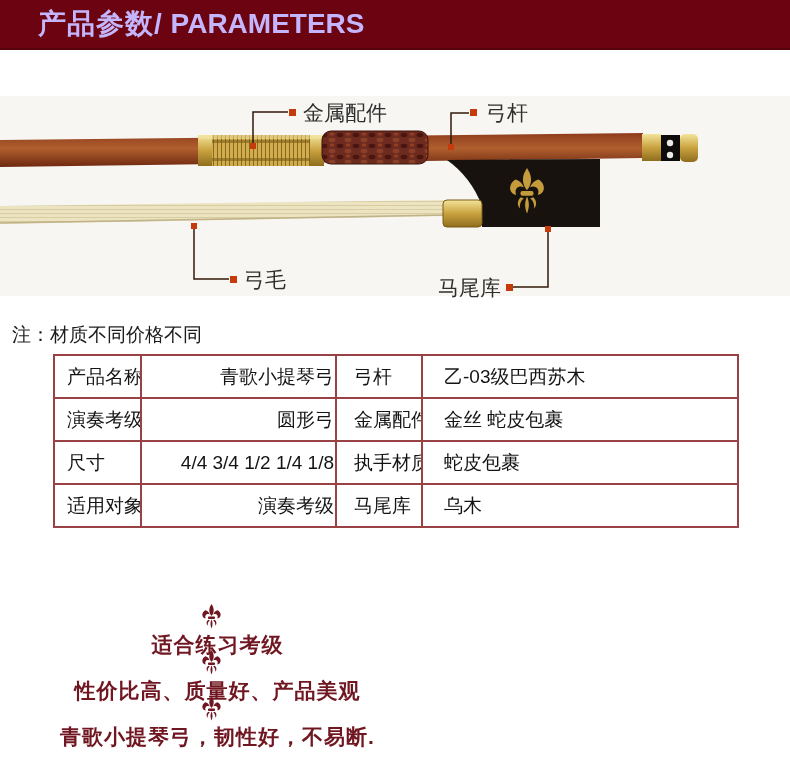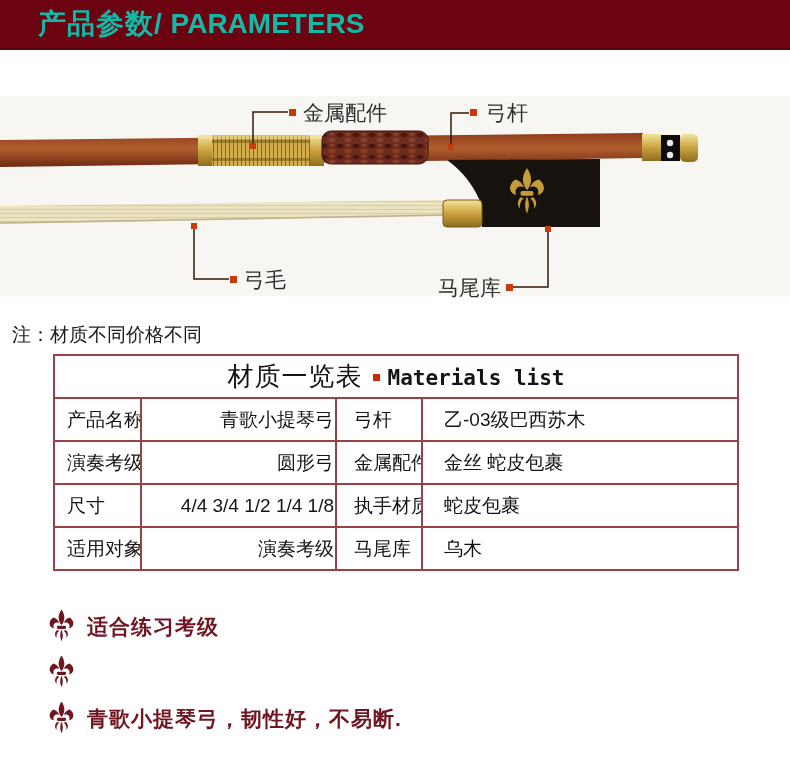--- a/index.html
+++ b/index.html
@@ -3,21 +3,21 @@
 <meta charset="utf-8">
 <style>
   html,body{margin:0;padding:0;background:#ffffff;}
   body{width:790px;height:777px;position:relative;overflow:hidden;
        font-family:"Liberation Sans","DejaVu Sans",sans-serif;color:#141414;}
 
   
   .header-bar{position:absolute;left:0;top:0;width:790px;height:48px;
       background:#6b0410;border-bottom:2px solid #55030c;
       display:flex;align-items:center;}
-  .header-title{color:#14b8a6;font-size:28px;font-weight:bold;
+  .header-title{color:#c4b5fd;font-size:28px;font-weight:bold;
       padding-left:38px;letter-spacing:1px;white-space:pre;}
   .header-title .en{font-weight:600;letter-spacing:0;}
 
   
   .figure-wrap{position:absolute;left:0;top:48px;width:790px;height:272px;}
   .callout-text{font-size:21px;fill:#2e2e2e;font-family:"Liberation Sans",sans-serif;}
 
   
   .note{position:absolute;left:12px;top:322px;width:790px;text-align:left;
         font-size:19px;color:#1c1c1c;}
@@ -33,21 +33,21 @@
       margin:0 8px 4px 10px;}
   .tbl-title-en{font-size:21px;font-weight:bold;
       font-family:"DejaVu Sans Mono","Liberation Mono",monospace;}
   td.c1{padding-left:12px;margin-top:47px;}
   td.c2{padding-left:22px;text-align:right;}
   td.c3{padding-left:17px;}
   td.c4{padding-left:21px;margin-top:37px;}
 
   
   .features{position:absolute;left:48px;top:604px;}
-  .feature-item{display:flex;align-items:center;height:46px;}
+  .feature-item{display:flex;align-items:center;height:46px;flex-direction:column;}
   .fleur-icon{width:27px;height:36px;color:#6f1621;flex:0 0 27px;}
   .feature-text{font-size:21px;font-weight:bold;color:#6f1621;
       margin-left:12px;letter-spacing:1px;}
 </style>
 </head>
 <body>
 
 <div class="header-bar">
   <div class="header-title"><span>产品参数/</span><span class="en"> PARAMETERS</span></div>
 </div>
@@ -156,23 +156,20 @@
 <div class="note">注：材质不同价格不同</div>
 
 <table class="spec-table">
   <colgroup>
       <col style="width:87px">
       <col style="width:195px">
       <col style="width:86px">
       <col style="width:316px">
     </colgroup>
   <tbody>
-      <tr>
-    <td colspan="4" class="hdr"><span class="tbl-title-zh">材质一览表</span><span class="tbl-dot"></span><span class="tbl-title-en">Materials list</span></td>
-  </tr>
   <tr>
     <td class="c1">产品名称</td>
     <td class="c2">青歌小提琴弓</td>
     <td class="c3">弓杆</td>
     <td class="c4">乙-03级巴西苏木</td>
   </tr>
   <tr>
     <td class="c1">演奏考级</td>
     <td class="c2">圆形弓</td>
     <td class="c3">金属配件</td>
@@ -197,20 +194,21 @@
   <div class="feature-item">
     <svg class="fleur-icon" viewBox="0 0 100 130">
         <use href="#fleur"></use>
       </svg>
     <span class="feature-text">适合练习考级</span>
   </div>
   <div class="feature-item">
     <svg class="fleur-icon" viewBox="0 0 100 130">
         <use href="#fleur"></use>
       </svg>
+    <span class="feature-text">性价比高、质量好、产品美观</span>
   </div>
   <div class="feature-item">
     <svg class="fleur-icon" viewBox="0 0 100 130">
         <use href="#fleur"></use>
       </svg>
     <span class="feature-text">青歌小提琴弓，韧性好，不易断.</span>
   </div>
 </div>
 
 </body></html>

